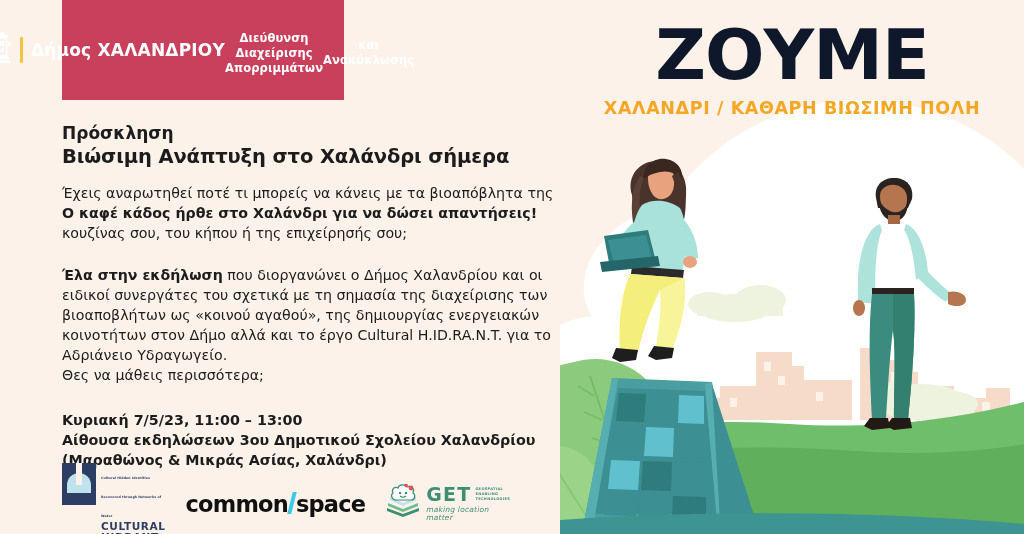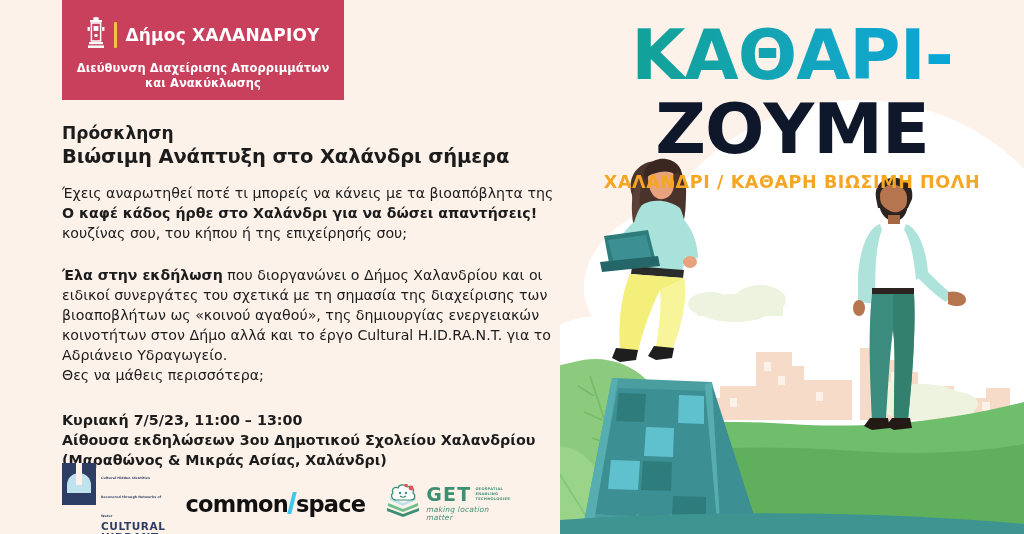--- a/index.html
+++ b/index.html
@@ -26,21 +26,21 @@
     z-index: 5;
   }
 
   
   .muni-badge {
     position: absolute;
     left: 62px; top: 0;
     width: 282px; height: 100px;
     background: #C8405C;
     display: flex;
-    flex-direction: column;
+    flex-direction: row;
     align-items: center;
     justify-content: center;
     box-sizing: border-box;
     padding-top: 6px;
   }
   .muni-top-row {
     display: flex;
     align-items: center;
     gap: 8px;
     margin-bottom: 7px;
@@ -386,21 +386,20 @@
 
           <path d="M 310 418 L 328 418 L 330 428 L 312 430 L 304 426 Z" fill="#231A16"></path>
           <path d="M 332 418 L 350 418 L 352 428 L 334 430 L 326 426 Z" fill="#231A16"></path>
         </g>
 
         <path d="M 0 520 C 80 514 180 512 280 514 C 360 516 420 520 464 524 L 464 534 L 0 534 Z" fill="#3E9490"></path>
       </g>
     </svg>
 
     <div class="hero-text">
-      <div class="hero-line1">ΚΑΘΑΡΙ-</div>
       <div class="hero-line2">ΖΟΥΜΕ</div>
       <div class="hero-sub">ΧΑΛΑΝΔΡΙ / ΚΑΘΑΡΗ ΒΙΩΣΙΜΗ ΠΟΛΗ</div>
     </div>
   </div>
 
   <div class="left-col">
 
     <div class="muni-badge">
       <div class="muni-top-row">
         <span class="hydrant-icon">

